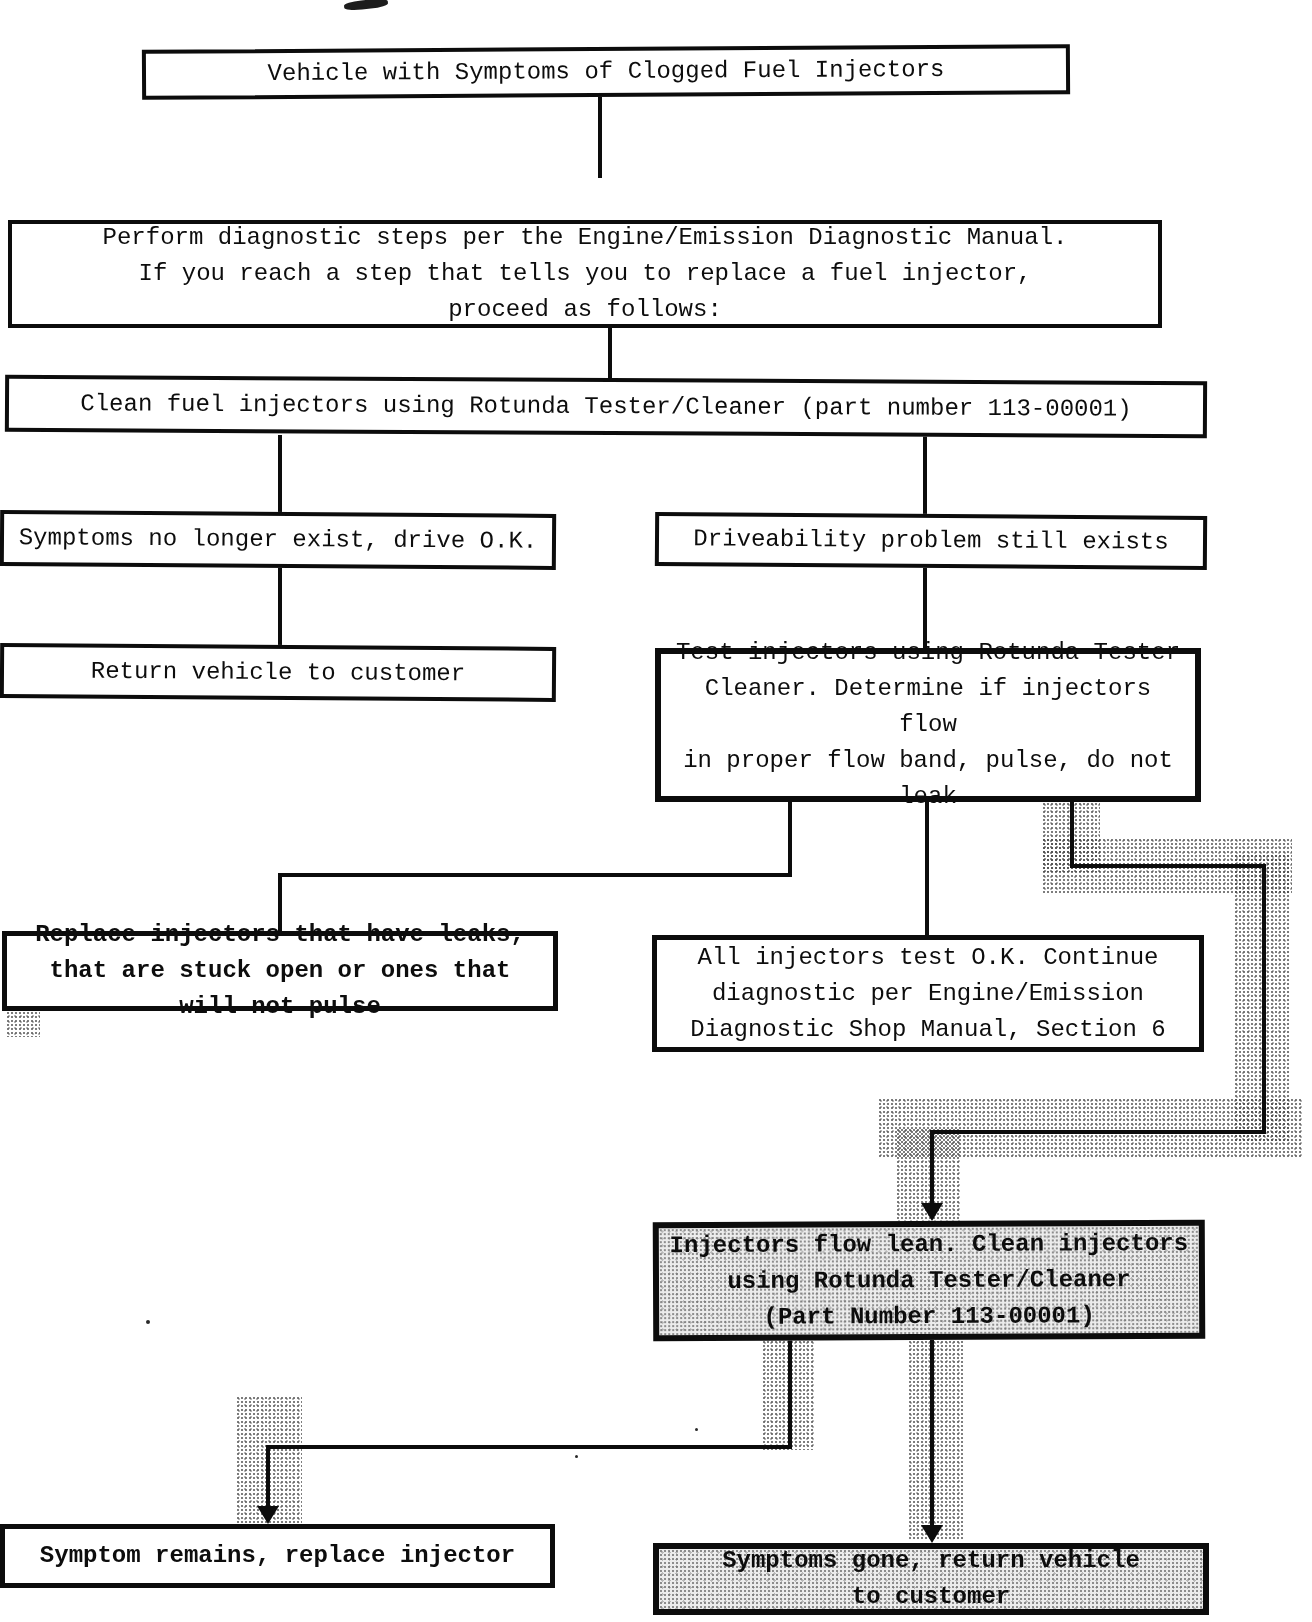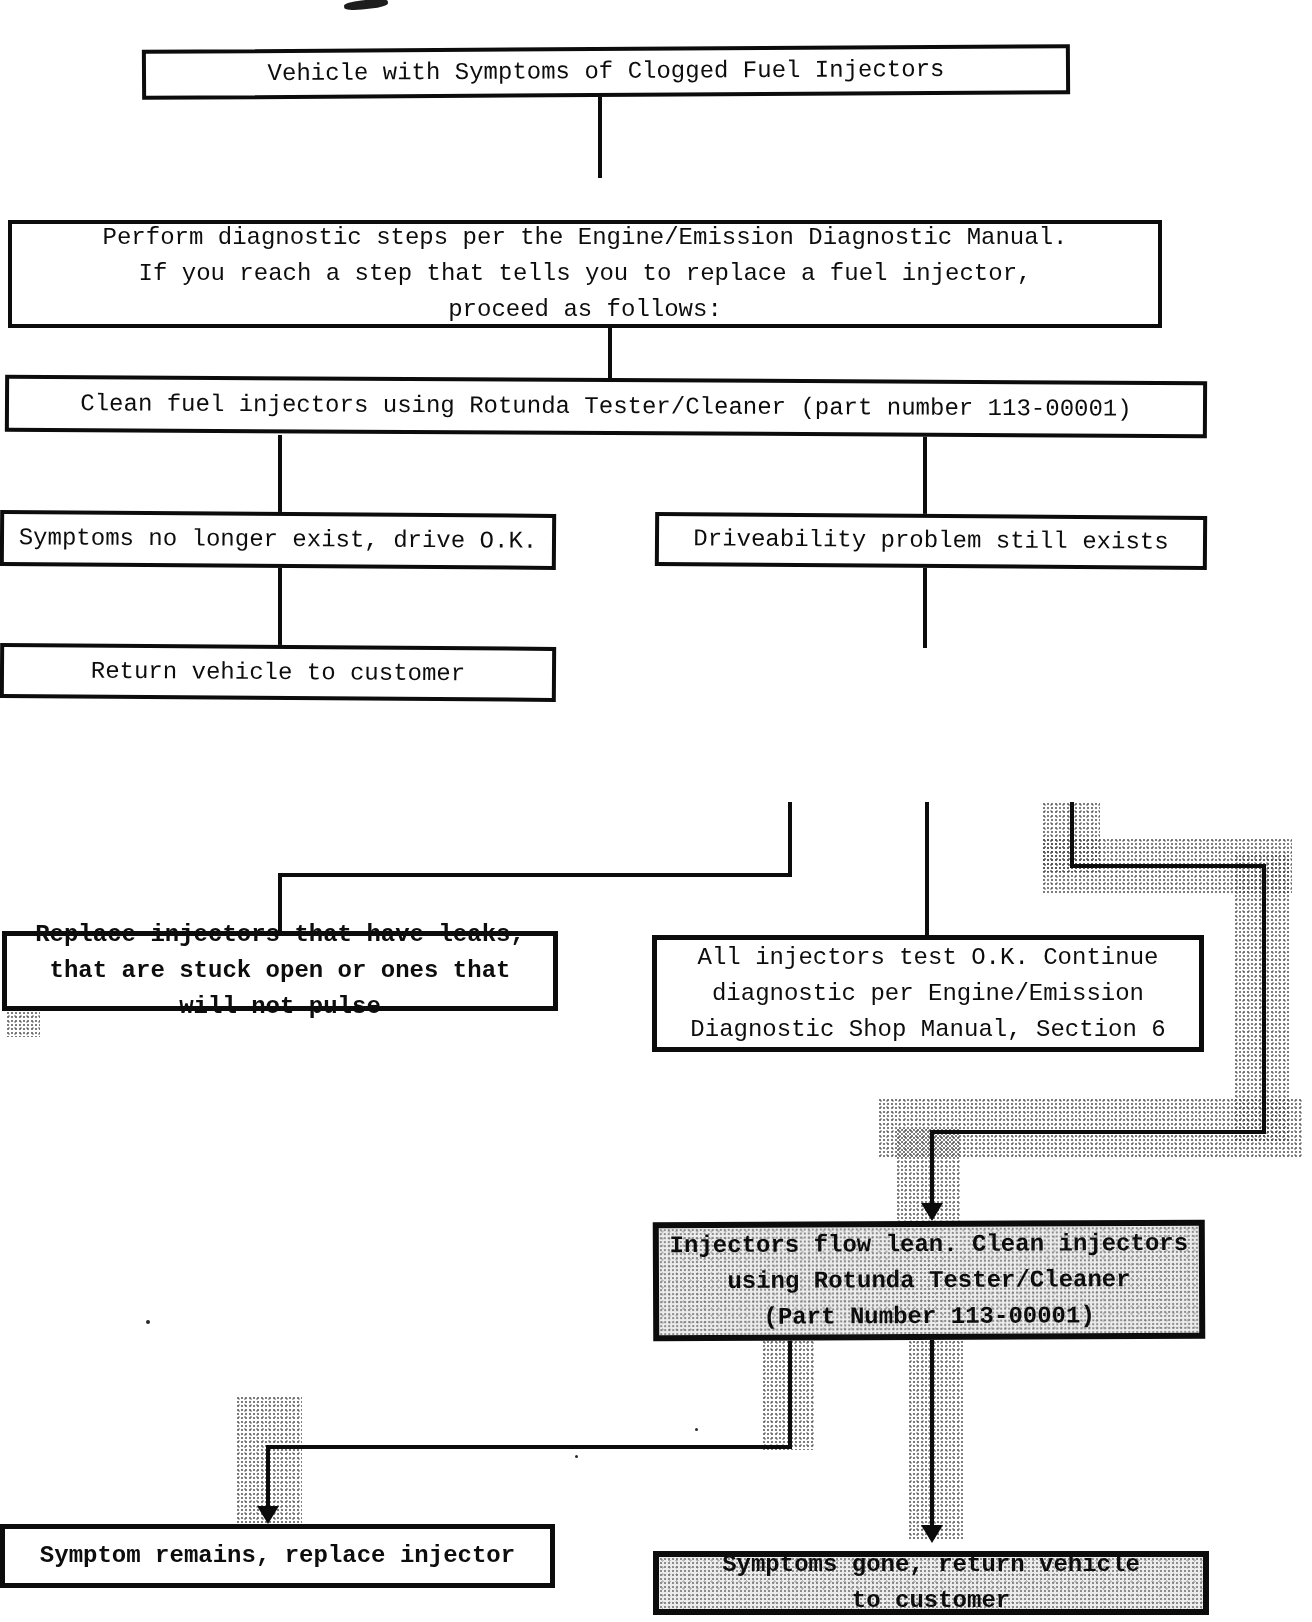--- a/index.html
+++ b/index.html
@@ -44,21 +44,21 @@
   .n1{left:8px;top:178px;width:1154px;height:108px;margin-top:42px;}
   .n2{left:5px;top:378px;width:1202px;height:57px;transform:rotate(.3deg);}
   .n3{left:0px;top:512px;width:556px;height:56px;transform:rotate(.4deg);}
   .n4{left:655px;top:514px;width:552px;height:54px;transform:rotate(.4deg);}
   .n5{left:0px;top:645px;width:556px;height:55px;transform:rotate(.4deg);}
   .n6{left:655px;top:648px;width:546px;height:154px;}
   .n7{left:2px;top:931px;width:556px;height:80px;}
   .n8{left:652px;top:935px;width:552px;height:117px;}
   .n9{left:653px;top:1221px;width:552px;height:119px;transform:rotate(-.25deg);}
   .n10{left:0px;top:1524px;width:555px;height:64px;}
-  .n11{left:653px;top:1543px;width:556px;height:64px;margin-top:8px;}
+  .n11{left:653px;top:1543px;width:556px;height:72px;}
 
   
   .c1{left:598px;top:97px;height:81px;}
   .c2{left:608px;top:285px;height:93px;}
   .c3{left:278px;top:435px;height:77px;}
   .c4{left:923px;top:435px;height:79px;}
   .c5{left:278px;top:568px;height:77px;}
   .c6{left:923px;top:568px;height:80px;}
   .c7a{left:788px;top:802px;height:75px;}
   .c7b{left:278px;top:873px;width:514px;}
@@ -146,20 +146,24 @@
   <div class="arrow a3"></div>
 
   <div class="node n0">Vehicle with Symptoms of Clogged Fuel Injectors</div>
   <div class="node n1">Perform diagnostic steps per the Engine/Emission Diagnostic Manual.
 If you reach a step that tells you to replace a fuel injector,
 proceed as follows:</div>
   <div class="node n2">Clean fuel injectors using Rotunda Tester/Cleaner (part number 113-00001)</div>
   <div class="node n3">Symptoms no longer exist, drive O.K.</div>
   <div class="node n4">Driveability problem still exists</div>
   <div class="node n5">Return vehicle to customer</div>
+  <div class="node n6 thick">Test injectors using Rotunda Tester
+Cleaner. Determine if injectors flow
+in proper flow band, pulse, do not
+leak</div>
   <div class="node n7 mid bold">Replace injectors that have leaks,
 that are stuck open or ones that
 will not pulse</div>
   <div class="node n8 mid">All injectors test O.K. Continue
 diagnostic per Engine/Emission
 Diagnostic Shop Manual, Section 6</div>
   <div class="node n9 thick bold highlighted">Injectors flow lean. Clean injectors
 using Rotunda Tester/Cleaner
 (Part Number 113-00001)</div>
   <div class="node n10 mid bold">Symptom remains, replace injector</div>

